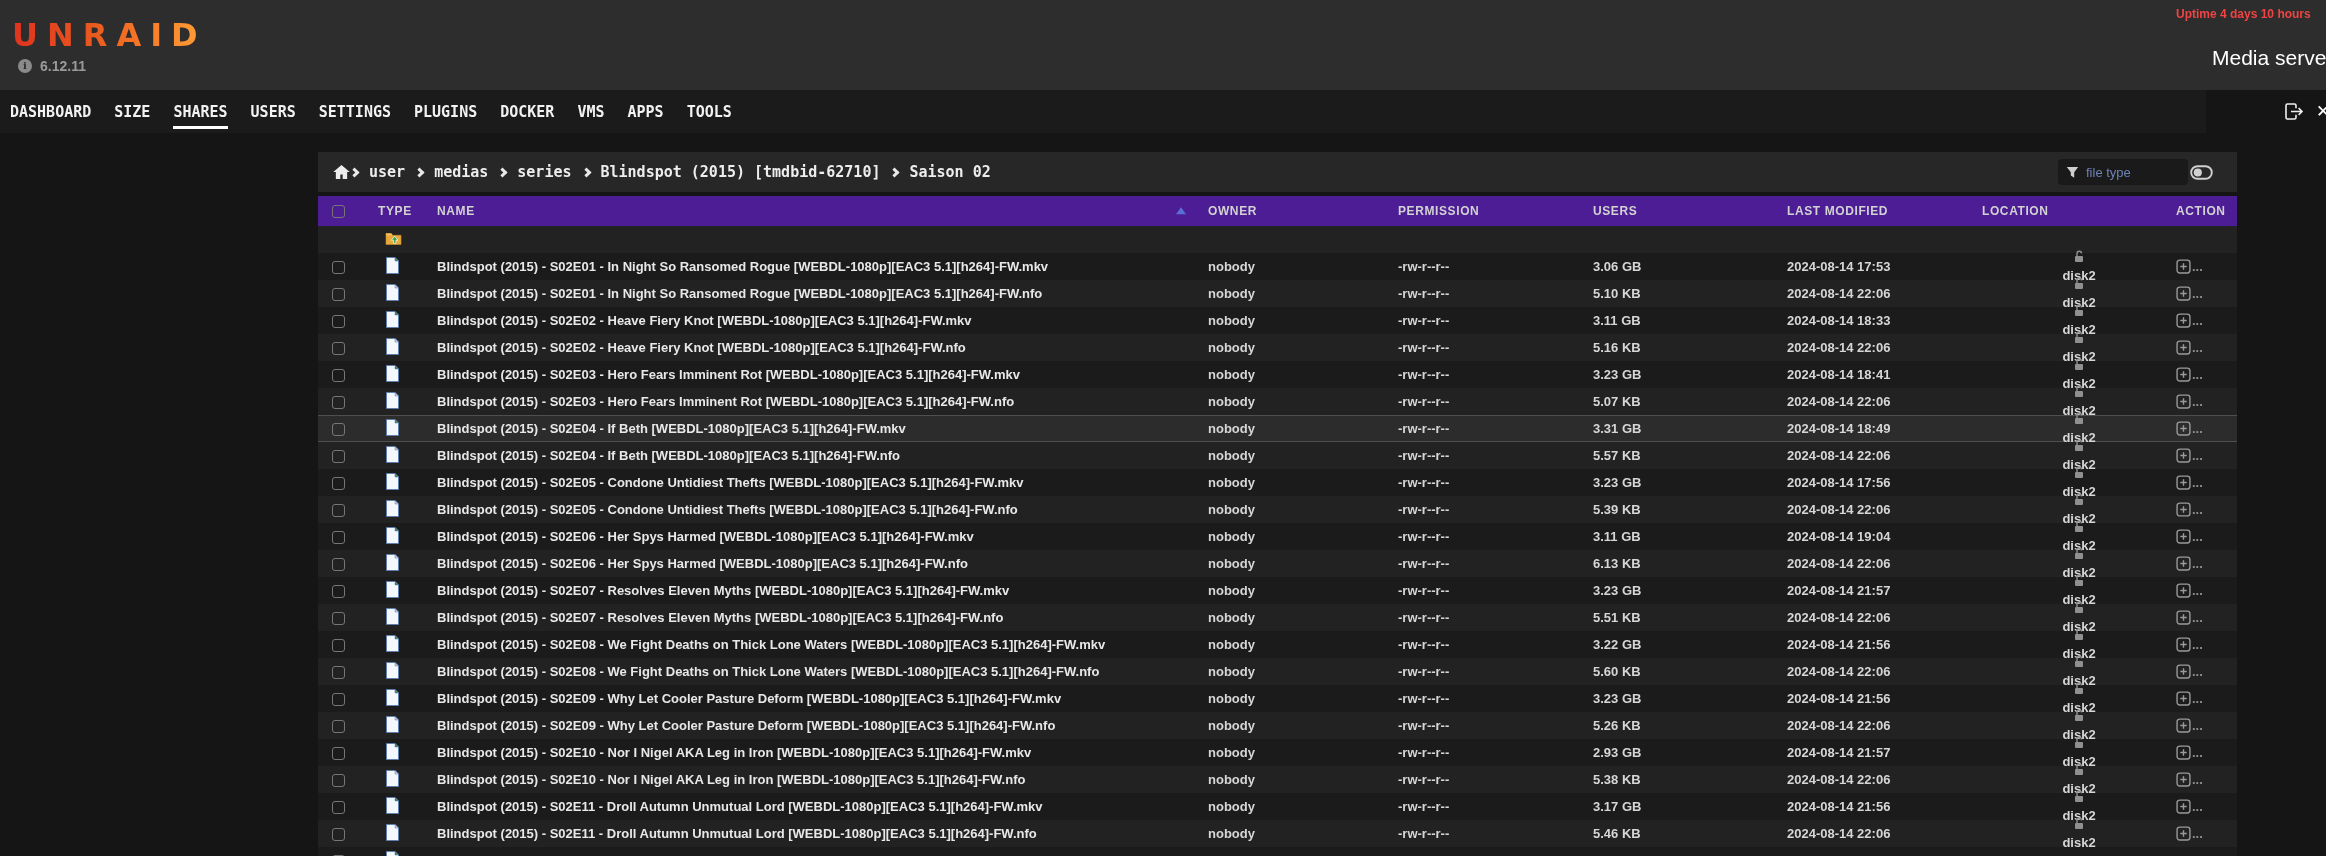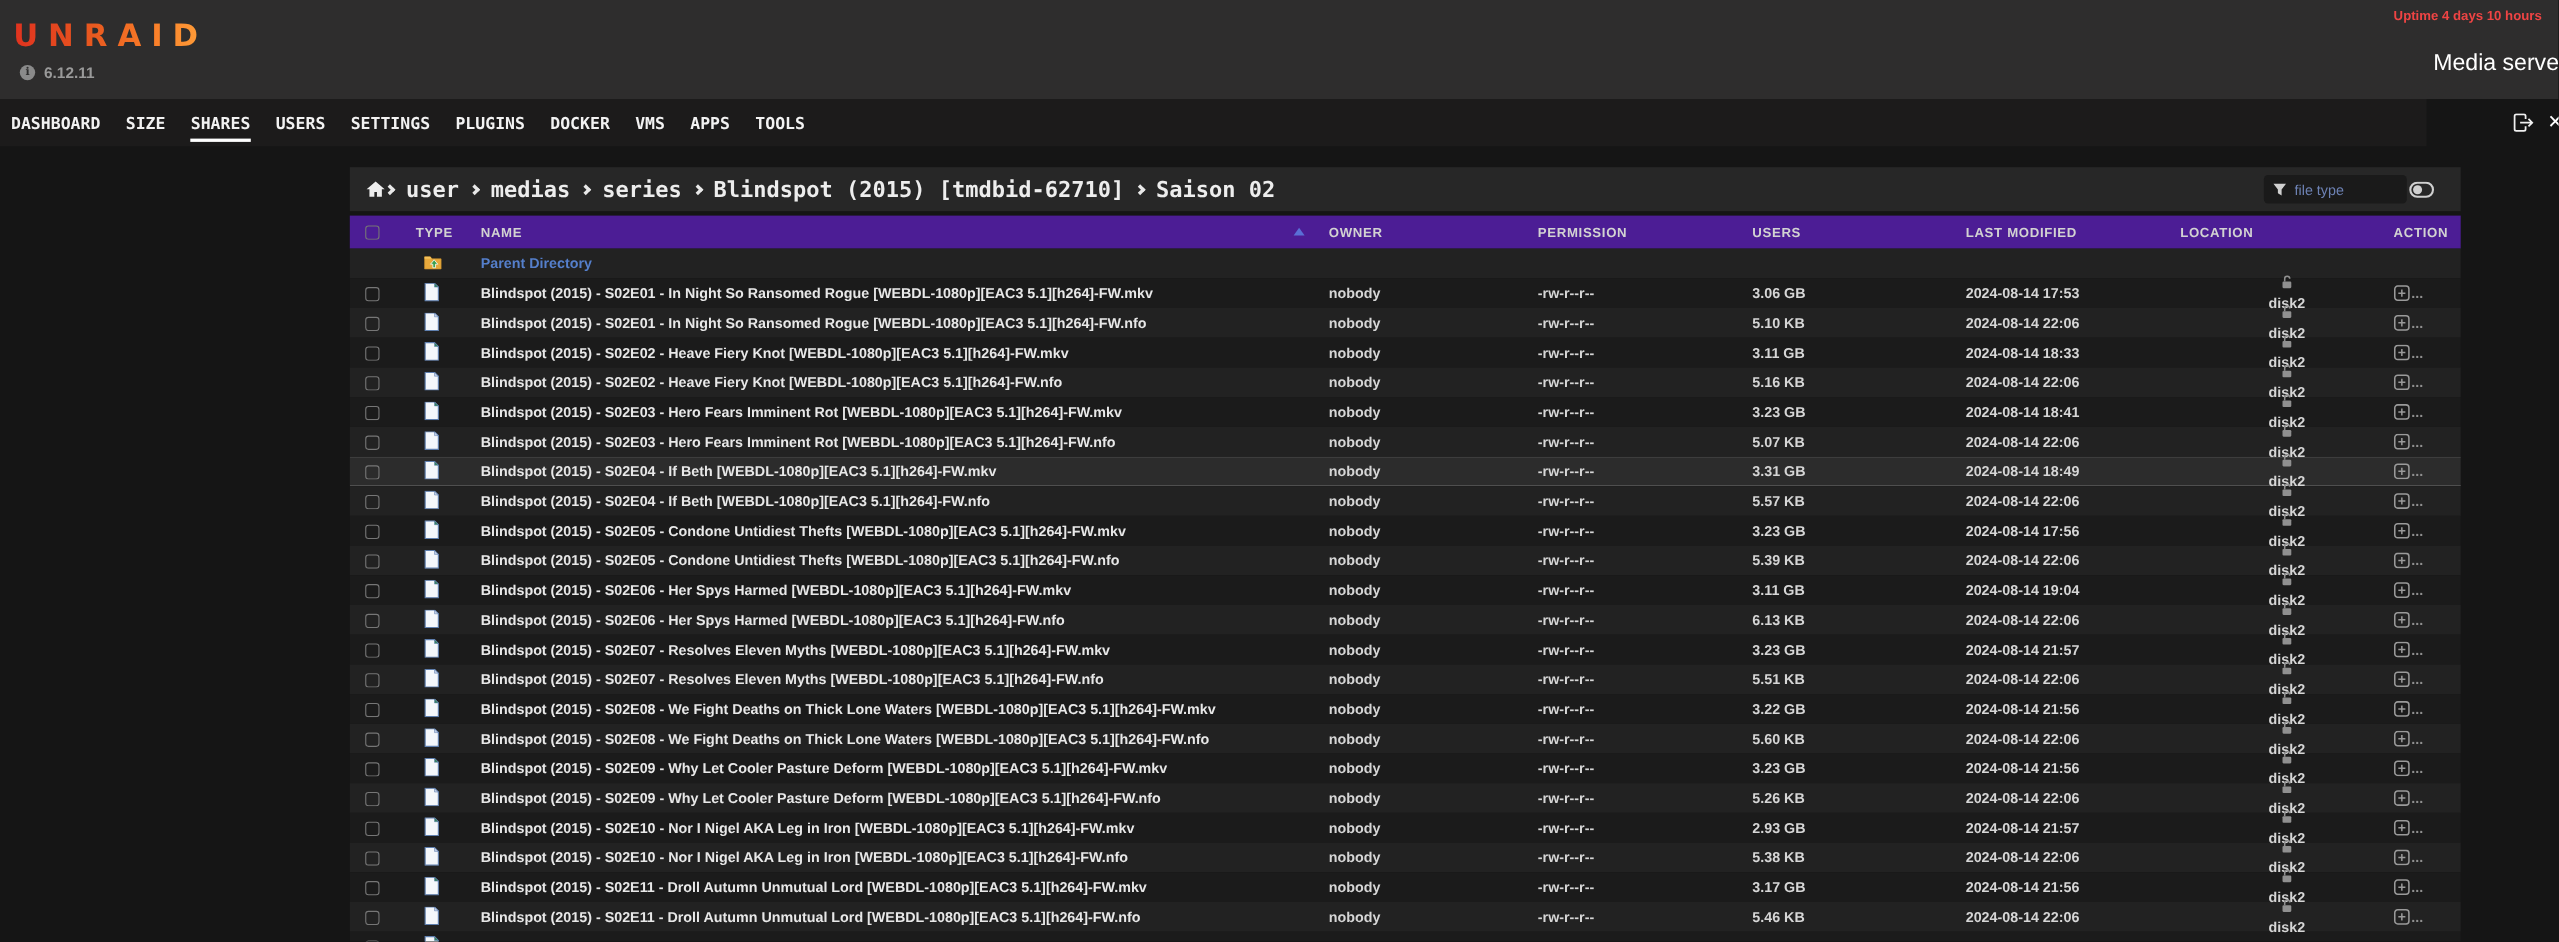--- a/index.html
+++ b/index.html
@@ -12,21 +12,21 @@
   }
 
   
   .top-header {
     position: absolute; left:0; top:0; width:2326px; height:90px;
     background:#2e2d2d;
   }
   .logo {
     position:absolute; left:12px; top:16px;
     font-family:"DejaVu Sans", sans-serif;
-    font-size:28px; font-weight:bold; letter-spacing:9px;
+    font-size:32px; font-weight:bold; letter-spacing:9px;
     background:linear-gradient(90deg,#e0321f 0%, #e8581f 40%, #f97c28 70%, #ffa03a 100%);
     -webkit-background-clip:text; background-clip:text; color:transparent;
   }
   .version-wrap {
     position:absolute; left:18px; top:58px; display:flex; align-items:center; gap:8px;
     color:#9a9a9a; font-weight:bold; font-size:14px;
   }
   .info-icon {
     width:14px; height:14px; border-radius:50%; background:#8a8a8a;
     color:#2e2d2d; font-size:10px; font-weight:bold; text-align:center; line-height:14px;
@@ -74,21 +74,21 @@
   }
   .crumbs { display:flex; align-items:center; gap:11px; }
   .home-icon { display:flex; align-items:center; cursor:pointer; }
   .chev {
     width:7px; height:7px; display:inline-block;
     border-right:3px solid #e8e8e8; border-top:3px solid #e8e8e8;
     transform:rotate(45deg); margin-top:1px;
   }
   .crumb {
     font-family:"DejaVu Sans Mono", monospace; font-weight:bold;
-    font-size:20px; color:#ededed; cursor:pointer; white-space:nowrap;
+    font-size:15px; color:#ededed; cursor:pointer; white-space:nowrap;
   }
   .bc-right { margin-left:auto; display:flex; align-items:center; gap:2px; }
   .filter-box {
     width:130px; height:26px; background:#1a1a1a; border-radius:4px;
     display:flex; align-items:center; padding:0 8px; gap:7px;
   }
   .filter-box input {
     background:transparent; border:none; outline:none; width:90px;
     font-family:"Liberation Sans", sans-serif; font-size:13px; color:#8ea0c6;
   }
@@ -223,21 +223,20 @@
   <div id="rows">
       <div class="row light">
     <div class="cell c-check"><span class="checkbox" style="visibility: hidden;"></span></div>
     <div class="cell c-type">
           <span class="type-icon"><svg width="17" height="15" viewBox="0 0 16 15">
               <path d="M.5 2.5h5.2l1.4 1.8h8.4v9.2H.5z" fill="#e8a93c" stroke="#c98f2a" stroke-width=".6"></path>
               <path d="M.5 2.5h5.2l1.4 1.8H.5z" fill="#f3c05a"></path>
               <path d="M8 12.4V9.2H5.9L9.2 5.2l3.3 4H10.4v3.2z" fill="#3fa050" stroke="#ffffff" stroke-width=".7"></path>
             </svg></span>
         </div>
-    <div class="cell c-name"><span class="fname link">Parent Directory</span></div>
     <div class="cell c-owner"></div>
     <div class="cell c-perm"></div>
     <div class="cell c-size"></div>
     <div class="cell c-mod"></div>
     <div class="cell c-loc">
       <span class="lock"></span>
       <span class="loc-text"></span>
     </div>
     <div class="cell c-action">
       <span class="action-btn"></span>

